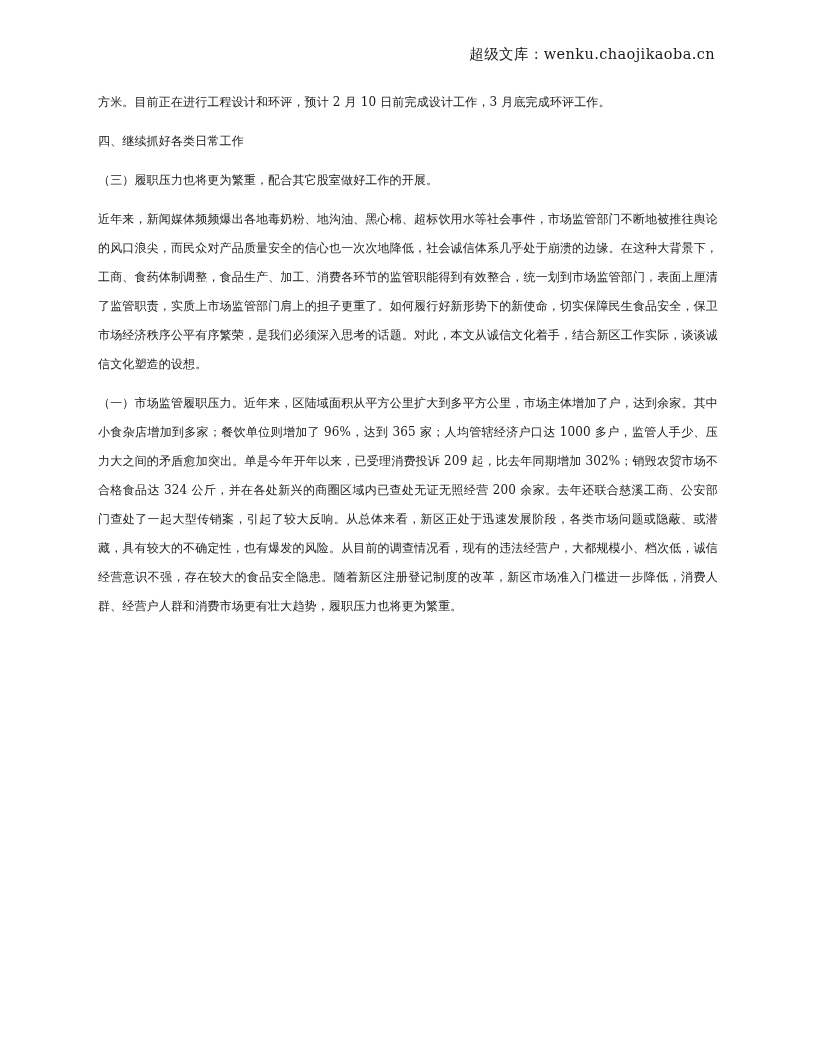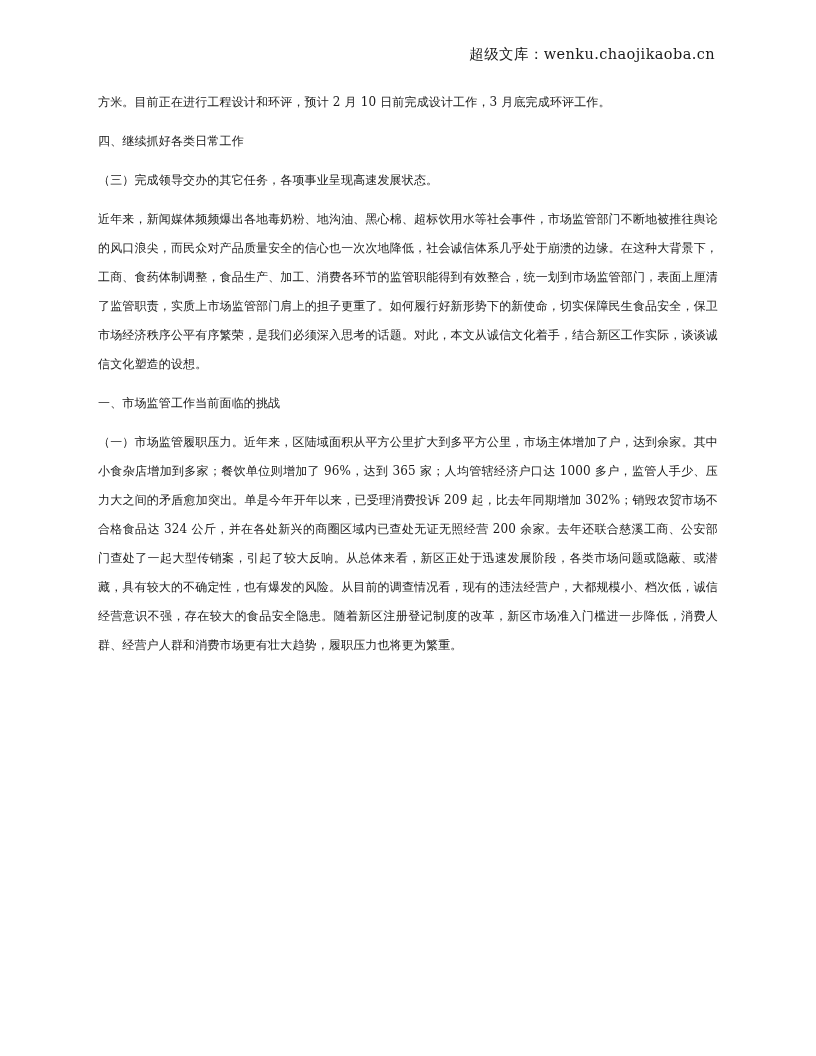--- a/index.html
+++ b/index.html
@@ -79,23 +79,22 @@
   <div class="doc-body">
 
     <p class="para tight">方米。目前正在进行工程设计和环评，预计 2 月 10 日前完成设计工作，3 月底完成环评工作。</p>
 
 
 
     <p class="para heading">四、继续抓好各类日常工作</p>
 
 
 
-    <p class="para">（三）完成领导交办的其它任务，各项事业呈现高速发展状态。</p>
+    <p class="para">（三）履职压力也将更为繁重，配合其它股室做好工作的开展。</p>
 
     <p class="para">近年来，新闻媒体频频爆出各地毒奶粉、地沟油、黑心棉、超标饮用水等社会事件，市场监管部门不断地被推往舆论的风口浪尖，而民众对产品质量安全的信心也一次次地降低，社会诚信体系几乎处于崩溃的边缘。在这种大背景下，工商、食药体制调整，食品生产、加工、消费各环节的监管职能得到有效整合，统一划到市场监管部门，表面上厘清了监管职责，实质上市场监管部门肩上的担子更重了。如何履行好新形势下的新使命，切实保障民生食品安全，保卫市场经济秩序公平有序繁荣，是我们必须深入思考的话题。对此，本文从诚信文化着手，结合新区工作实际，谈谈诚信文化塑造的设想。</p>
 
-    <p class="para heading">一、市场监管工作当前面临的挑战</p>
 
 
     <p class="para">（一）市场监管履职压力。近年来，区陆域面积从平方公里扩大到多平方公里，市场主体增加了户，达到余家。其中小食杂店增加到多家；餐饮单位则增加了 96%，达到 365 家；人均管辖经济户口达 1000 多户，监管人手少、压力大之间的矛盾愈加突出。单是今年开年以来，已受理消费投诉 209 起，比去年同期增加 302%；销毁农贸市场不合格食品达 324 公斤，并在各处新兴的商圈区域内已查处无证无照经营 200 余家。去年还联合慈溪工商、公安部门查处了一起大型传销案，引起了较大反响。从总体来看，新区正处于迅速发展阶段，各类市场问题或隐蔽、或潜藏，具有较大的不确定性，也有爆发的风险。从目前的调查情况看，现有的违法经营户，大都规模小、档次低，诚信经营意识不强，存在较大的食品安全隐患。随着新区注册登记制度的改革，新区市场准入门槛进一步降低，消费人群、经营户人群和消费市场更有壮大趋势，履职压力也将更为繁重。</p>
 
   </div>
 </div>
 
 </body></html>

